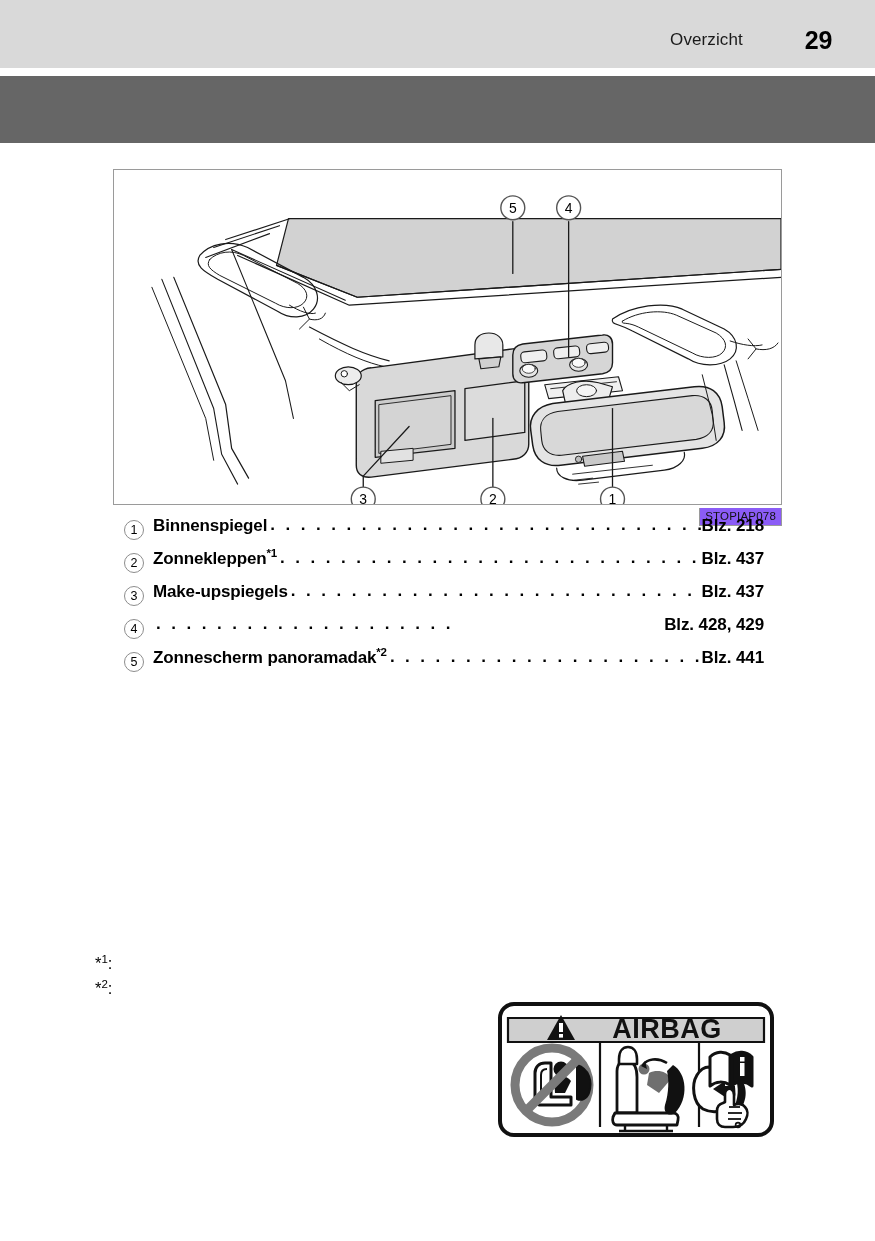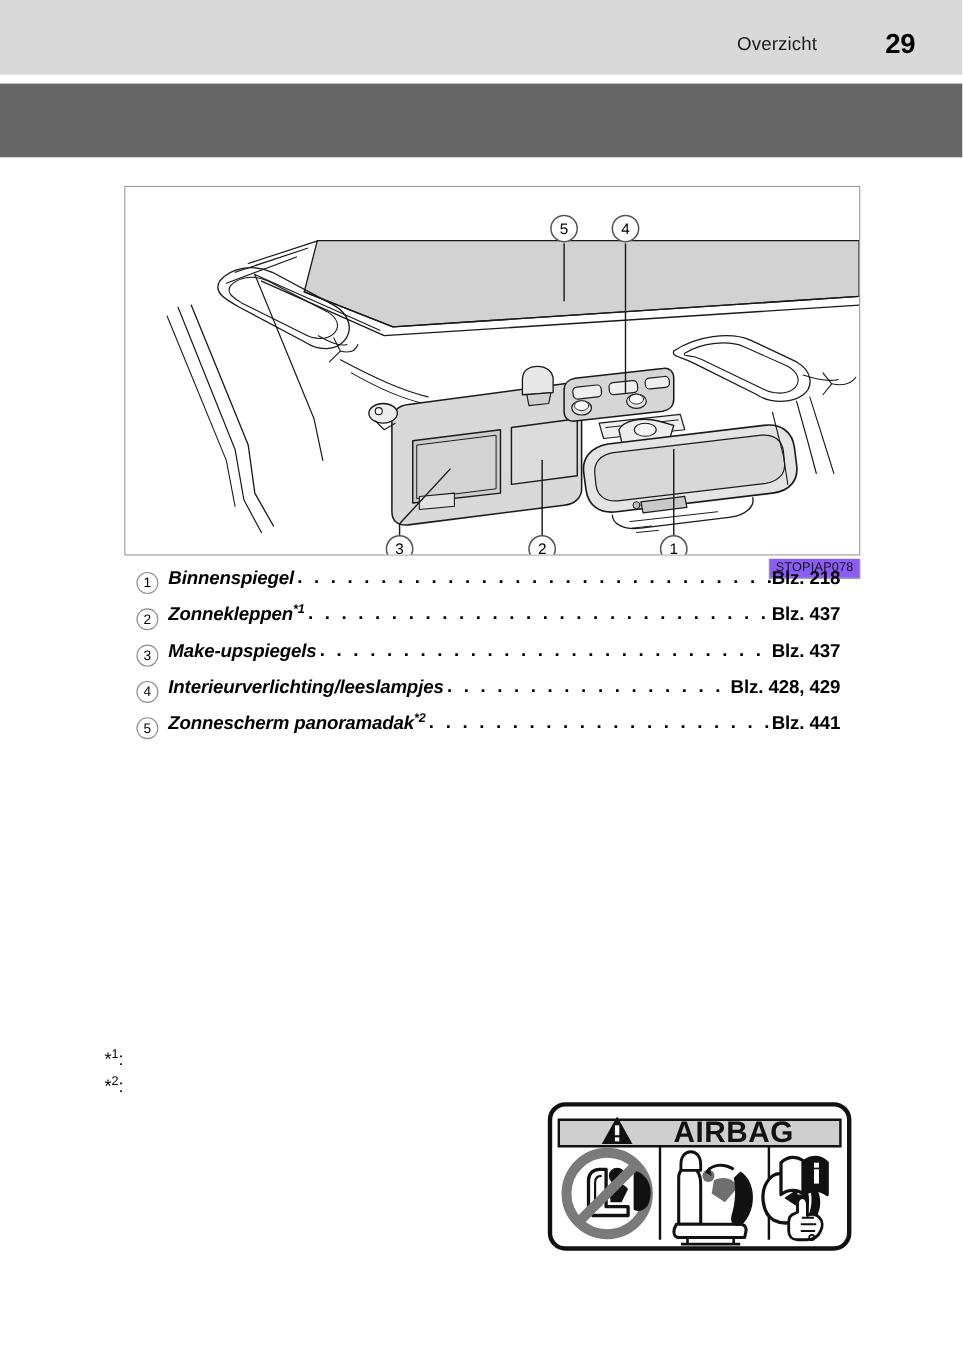--- a/index.html
+++ b/index.html
@@ -112,21 +112,20 @@
     font-family: "Liberation Sans", sans-serif;
     position: relative;
     top: 3px;
     margin-right: 9px;
   }
   .idx-label {
     font-size: 17px;
     font-weight: bold;
     color: #000;
     letter-spacing: -.15px;
-    font-style: italic;
   }
   .idx-label sup {
     font-size: 11.5px;
     font-weight: bold;
     vertical-align: super;
     line-height: 0;
   }
   .leader {
     flex: 1 1 auto;
     overflow: hidden;
@@ -361,21 +360,20 @@
 
   <div class="index-row">
     <span class="num-circle">3</span>
     <span class="idx-label"><span>Make-upspiegels</span><sup></sup></span>
     <span class="leader">. . . . . . . . . . . . . . . . . . . . . . . . . . . . . . . .</span>
     <span class="idx-page">Blz. 437</span>
   </div>
 
   <div class="index-row">
     <span class="num-circle">4</span>
-    <span class="idx-label"><span>Interieurverlichting/leeslampjes</span><sup></sup></span>
     <span class="leader">. . . . . . . . . . . . . . . . . . . .</span>
     <span class="idx-page">Blz. 428, 429</span>
   </div>
 
   <div class="index-row">
     <span class="num-circle">5</span>
     <span class="idx-label"><span>Zonnescherm panoramadak</span><sup>*2</sup></span>
     <span class="leader">. . . . . . . . . . . . . . . . . . . . . .</span>
     <span class="idx-page">Blz. 441</span>
   </div>

